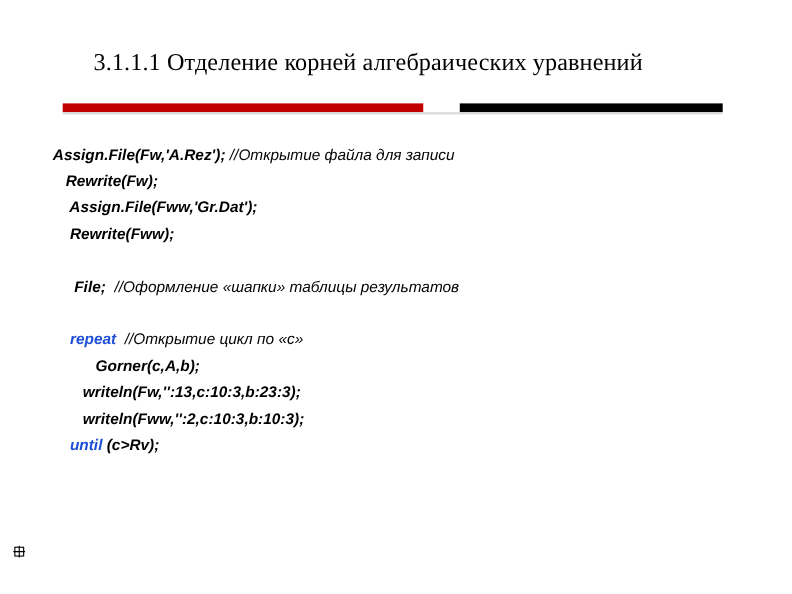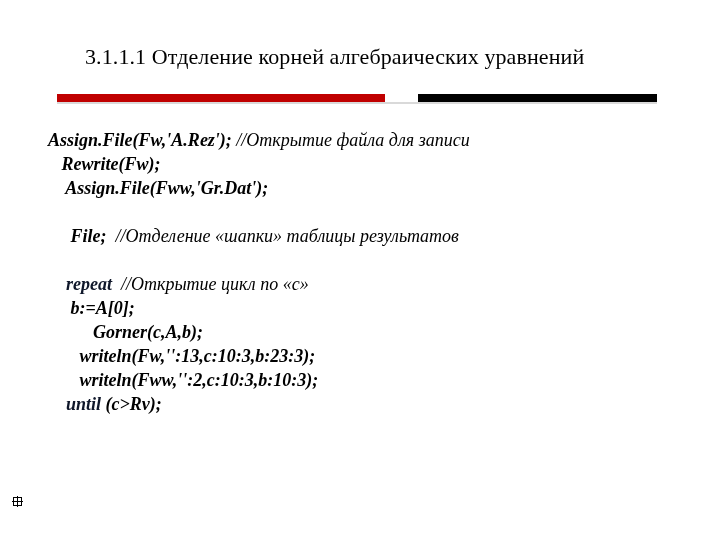--- a/index.html
+++ b/index.html
@@ -46,29 +46,29 @@
     left: 0;
     width: 600px;
     height: 2px;
     background: #d9d9d9;
   }
   .body {
     position: absolute;
     top: 128px;
     left: 48px;
     right: 61px;
-    font-family: Liberation Serif, serif;
-    font-size: 18px;
+    font-family: Liberation Sans, sans-serif;
+    font-size: 14px;
     line-height: 24px;
     font-style: italic;
     color: #000000;
   }
   .body .line { white-space: pre; }
   .bold { font-weight: 700; }
-  .kw { color: #0f172a; font-weight: 700; text-align: center; }
+  .kw { color: #1d4ed8; font-weight: 700; text-align: center; }
   .marker2 {
     position: absolute;
     left: 12px; top: 496px; width: 9px; height: 9px;
   }
   .marker2 svg { display:block; }
 </style>
 </head>
 <body>
 
 <div class="slide">
@@ -79,25 +79,25 @@
     <div class="red"></div>
     <div class="white"></div>
     <div class="black"></div>
     <div class="shadow"></div>
   </div>
 
   <div class="body">
     <div class="line"><span class="bold">Assign.File(Fw,'A.Rez'); </span><span>//Открытие файла для записи</span></div>
     <div class="line bold">   Rewrite(Fw);</div>
     <div class="line bold">    Assign.File(Fww,'Gr.Dat');</div>
+    <div class="line bold">    Rewrite(Fww);</div>
     <div class="line">&nbsp;</div>
-    <div class="line"><span class="bold">     File;  </span><span>//Отделение «шапки» таблицы результатов</span></div>
+    <div class="line"><span class="bold">     File;  </span><span>//Оформление «шапки» таблицы результатов</span></div>
     <div class="line">&nbsp;</div>
     <div class="line"><span class="bold">    </span><span class="kw">repeat</span><span>  //Открытие цикл по «c»</span></div>
-    <div class="line bold">     b:=A[0];</div>
     <div class="line bold">          Gorner(c,A,b);</div>
     <div class="line bold">       writeln(Fw,'':13,c:10:3,b:23:3);</div>
     <div class="line bold">       writeln(Fww,'':2,c:10:3,b:10:3);</div>
     <div class="line"><span class="bold">    </span><span class="kw">until</span><span class="bold"> (c&gt;Rv);</span></div>
   </div>
 
   <div class="marker2">
     <svg width="11" height="11" viewBox="0 0 11 11">
       <rect x="1.5" y="1.5" width="8" height="8" fill="none" stroke="#000" stroke-width="1"></rect>
       <line x1="5.5" y1="0" x2="5.5" y2="11" stroke="#000" stroke-width="1"></line>

